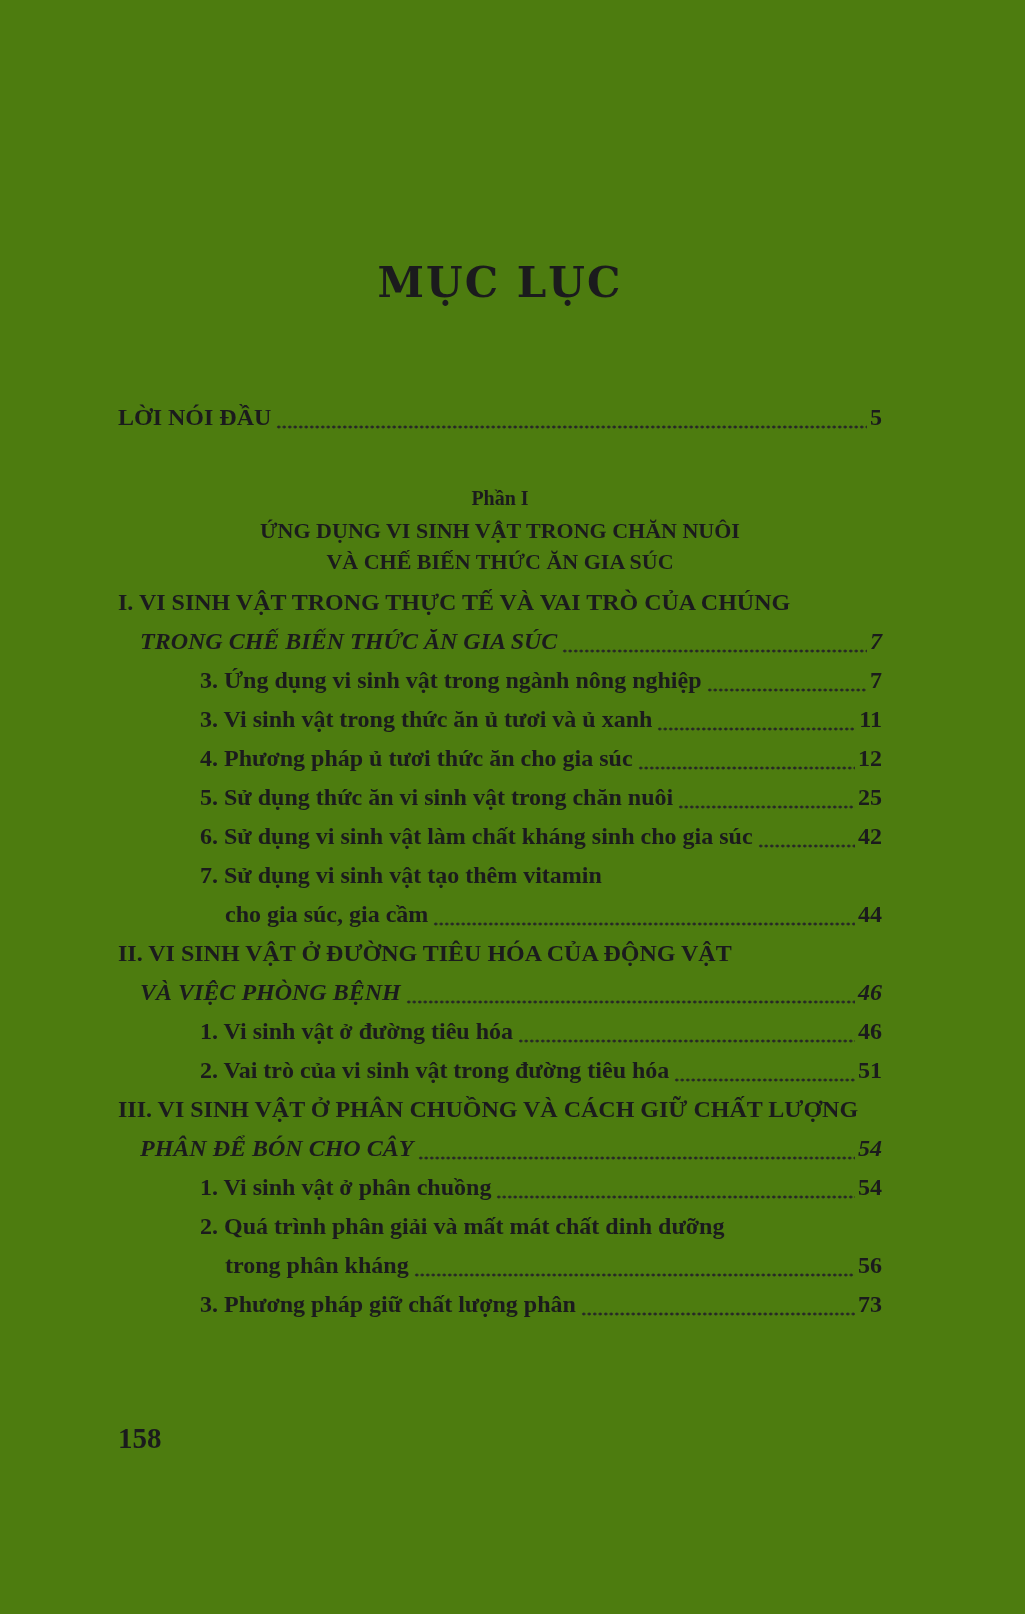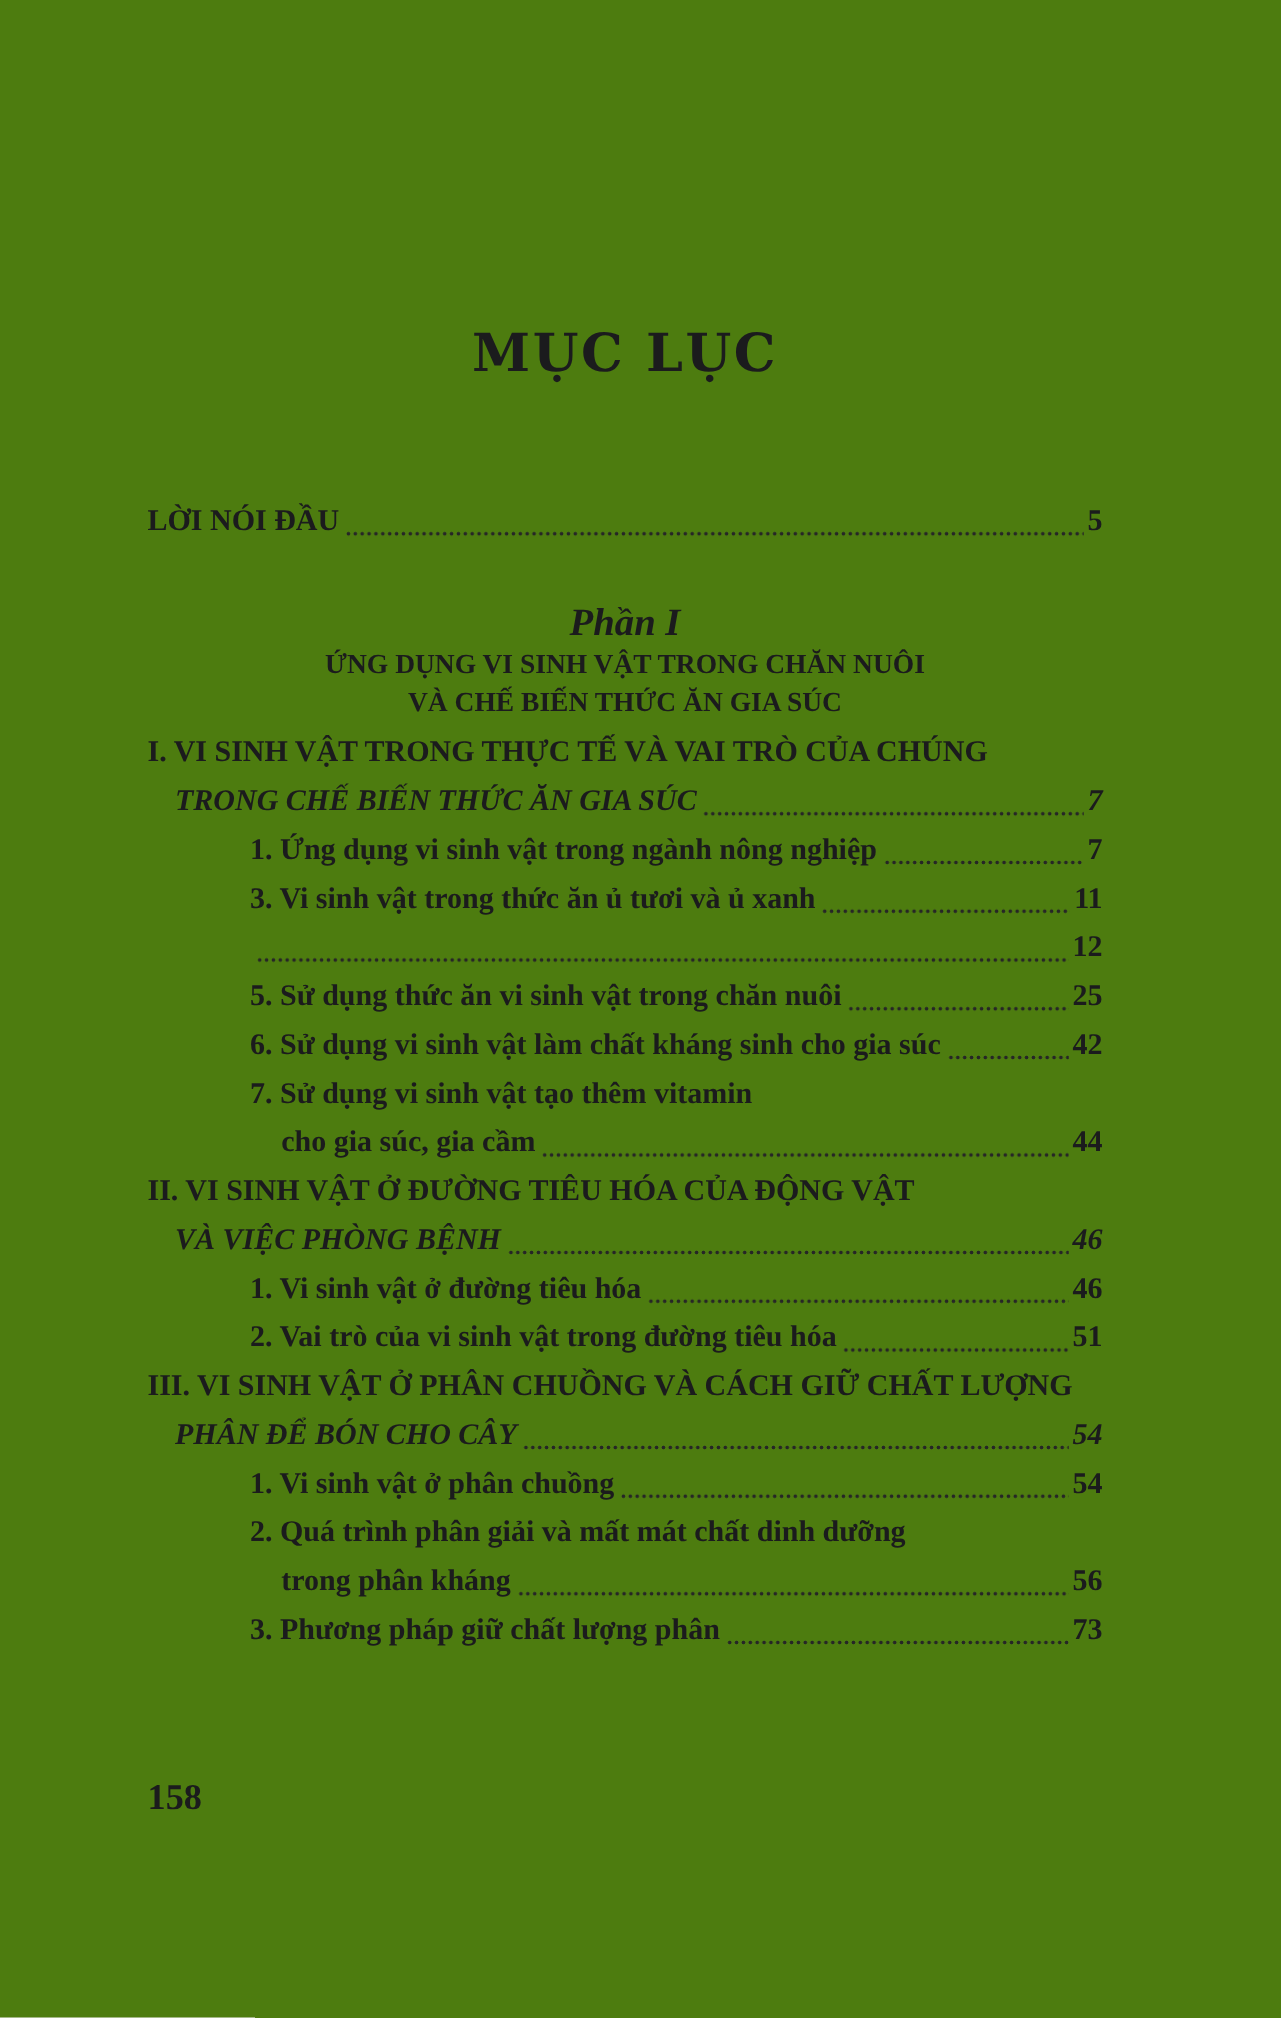--- a/index.html
+++ b/index.html
@@ -42,23 +42,22 @@
   }
 
   .intro-toc { margin-top: 88px; }
 
   .part-heading {
     margin-top: 44px;
     text-align: center;
     font-weight: 700;
   }
   .part-kicker {
-    font-size: 31px;
+    font-size: 20px;
     line-height: 34px;
-    font-style: italic;
   }
   .part-line {
     font-size: 22px;
     line-height: 31px;
   }
 
   .main-toc { margin-top: 6px; }
 
   .toc-line {
     display: flex;
@@ -119,30 +118,31 @@
     <div class="toc main-toc">
         <div class="toc-line indent-0">
           <span class="toc-text">I. VI SINH VẬT TRONG THỰC TẾ VÀ VAI TRÒ CỦA CHÚNG</span>
         </div>
         <div class="toc-line indent-1">
           <span class="toc-text">TRONG CHẾ BIẾN THỨC ĂN GIA SÚC</span>
           <span class="toc-dots"></span>
           <span class="toc-page">7</span>
         </div>
         <div class="toc-line indent-2">
-          <span class="toc-text">1. Ứng dụng vi sinh vật trong ngành nông nghiệp</span>
+          <span class="toc-text">3. Ứng dụng vi sinh vật trong ngành nông nghiệp</span>
           <span class="toc-dots"></span>
           <span class="toc-page">7</span>
         </div>
         <div class="toc-line indent-2">
           <span class="toc-text">3. Vi sinh vật trong thức ăn ủ tươi và ủ xanh</span>
           <span class="toc-dots"></span>
           <span class="toc-page">11</span>
         </div>
         <div class="toc-line indent-2">
+          <span class="toc-text">4. Phương pháp ủ tươi thức ăn cho gia súc</span>
           <span class="toc-dots"></span>
           <span class="toc-page">12</span>
         </div>
         <div class="toc-line indent-2">
           <span class="toc-text">5. Sử dụng thức ăn vi sinh vật trong chăn nuôi</span>
           <span class="toc-dots"></span>
           <span class="toc-page">25</span>
         </div>
         <div class="toc-line indent-2">
           <span class="toc-text">6. Sử dụng vi sinh vật làm chất kháng sinh cho gia súc</span>

